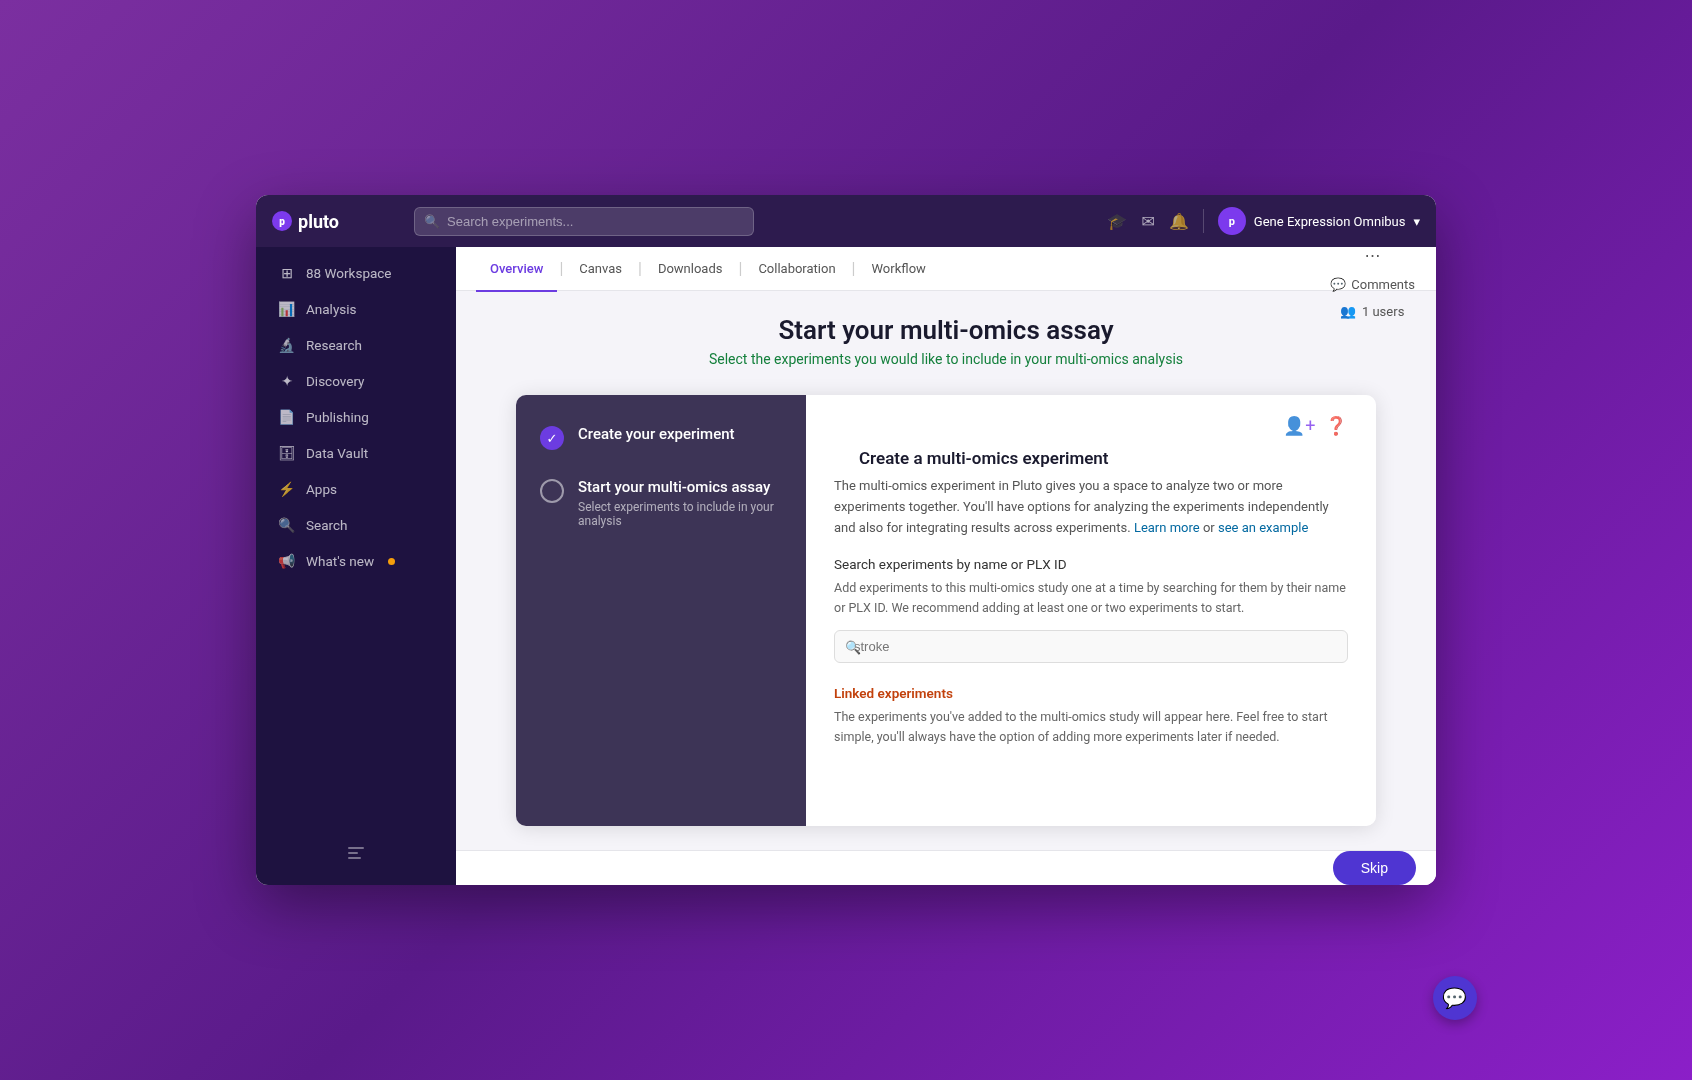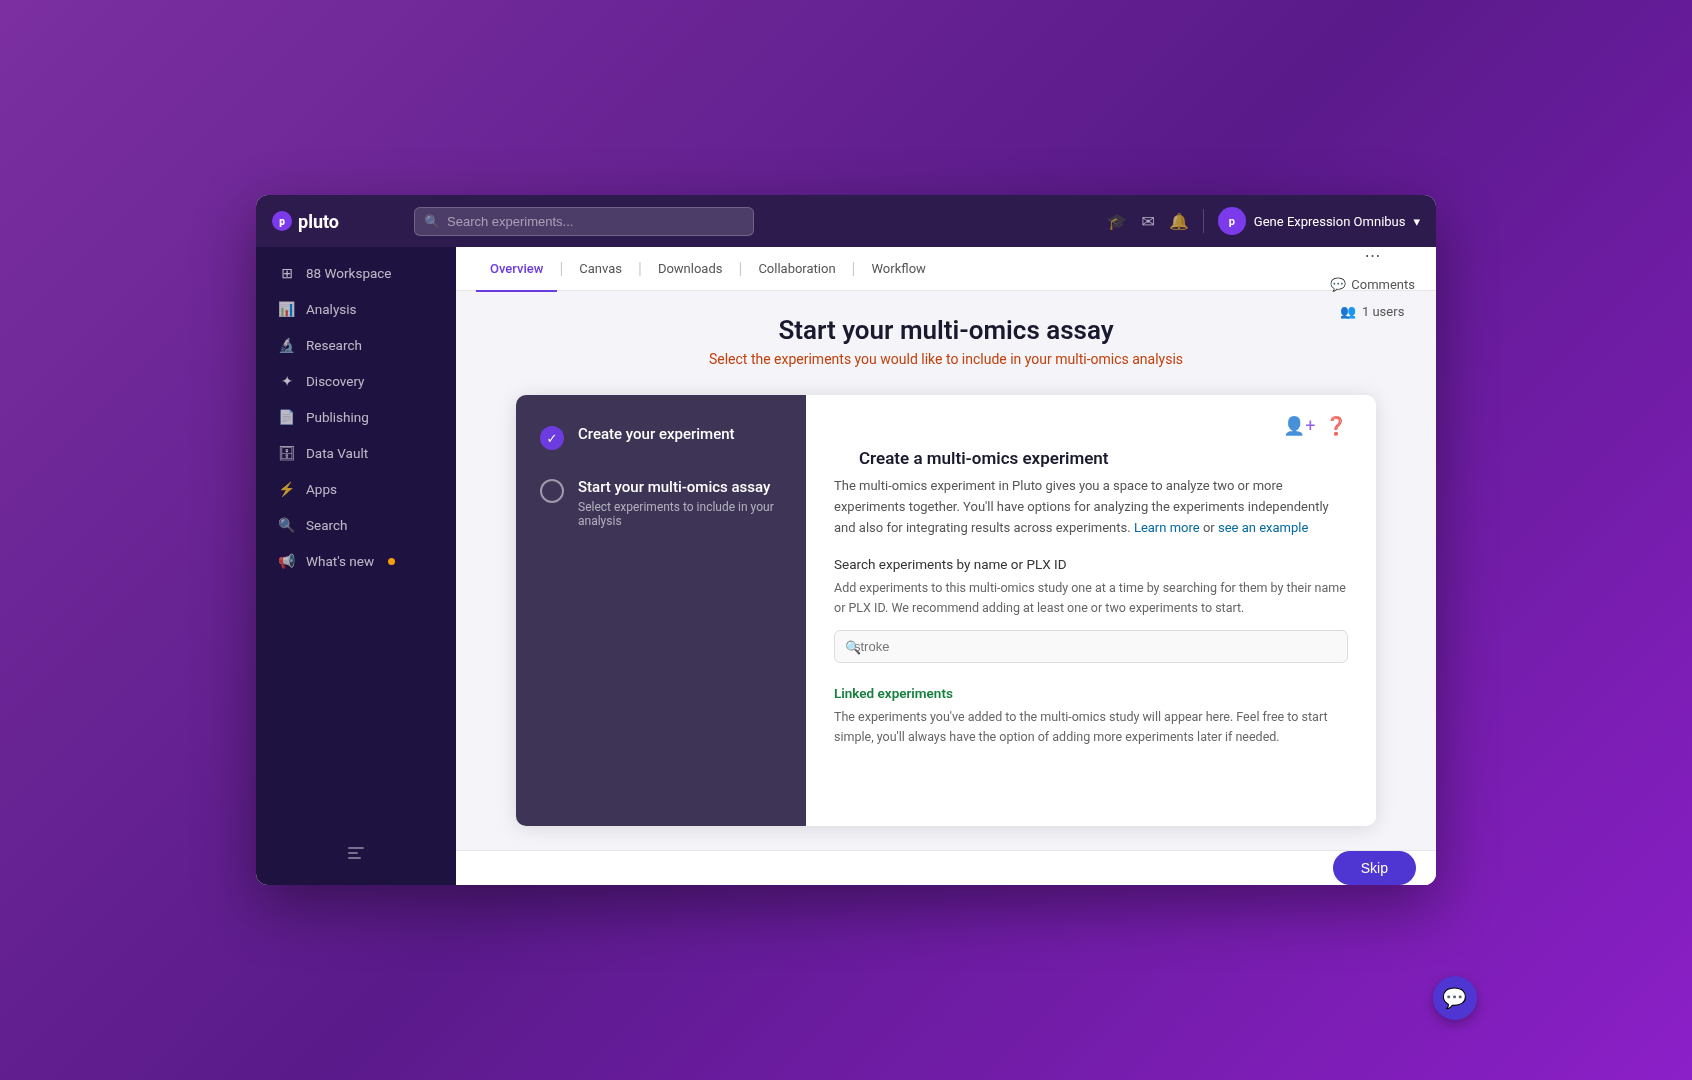--- a/index.html
+++ b/index.html
@@ -231,21 +231,21 @@
     }
     .page-title {
       font-size: 26px;
       font-weight: 600;
       color: #1a1a2e;
       margin-bottom: 6px;
       text-align: center;
     }
     .page-subtitle {
       font-size: 14px;
-      color: #c2410c;
+      color: #15803d;
       margin-bottom: 28px;
       text-align: center;
     }
     .two-panel {
       display: flex;
       width: 100%;
       max-width: 860px;
       gap: 0;
       border-radius: 10px;
       overflow: hidden;
@@ -365,21 +365,21 @@
       position: absolute;
       left: 11px;
       top: 50%;
       transform: translateY(-50%);
       color: #aaa;
       font-size: 13px;
     }
     .linked-title {
       font-size: 13.5px;
       font-weight: 600;
-      color: #15803d;
+      color: #c2410c;
       margin-bottom: 6px;
     }
     .linked-desc {
       font-size: 12.5px;
       color: #666;
       line-height: 1.6;
     }
     .bottom-bar {
       background: #fff;
       border-top: 1px solid #e5e5ea;

